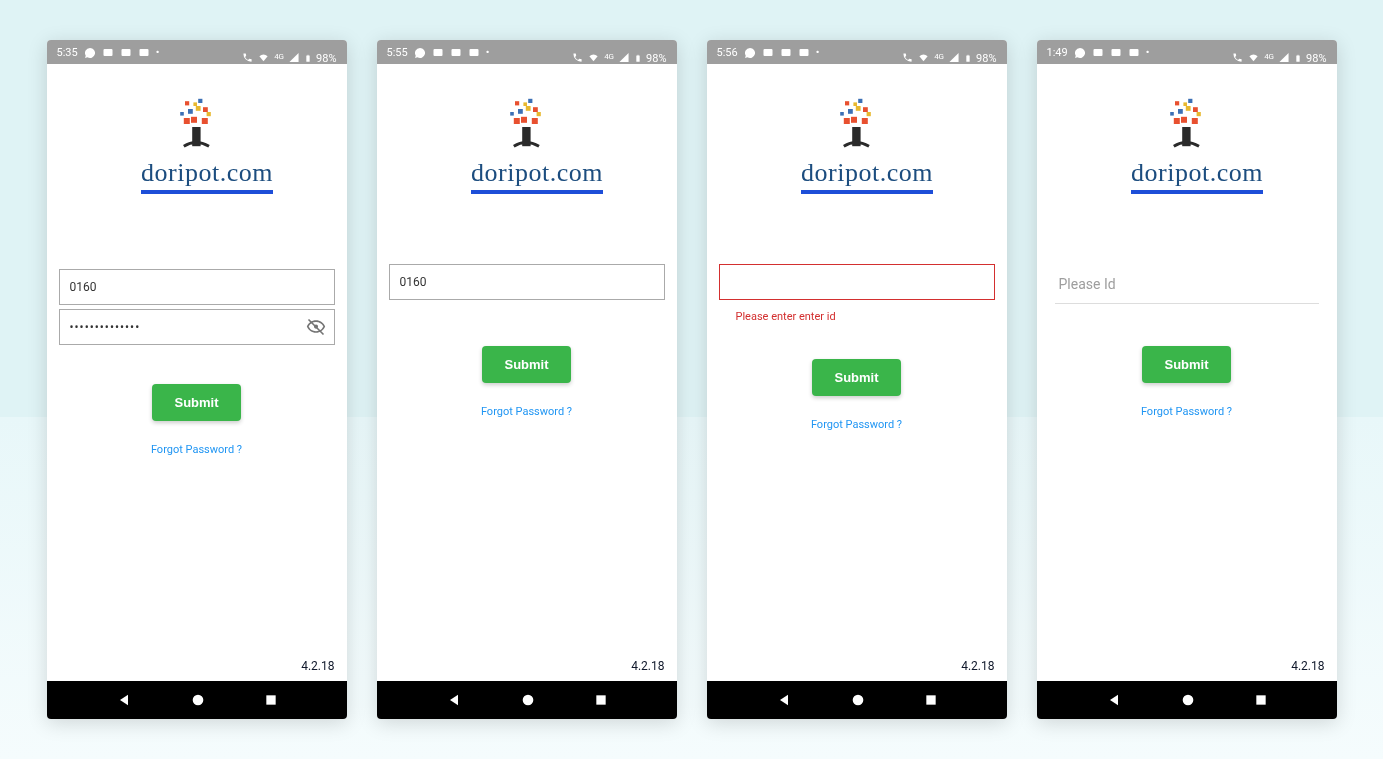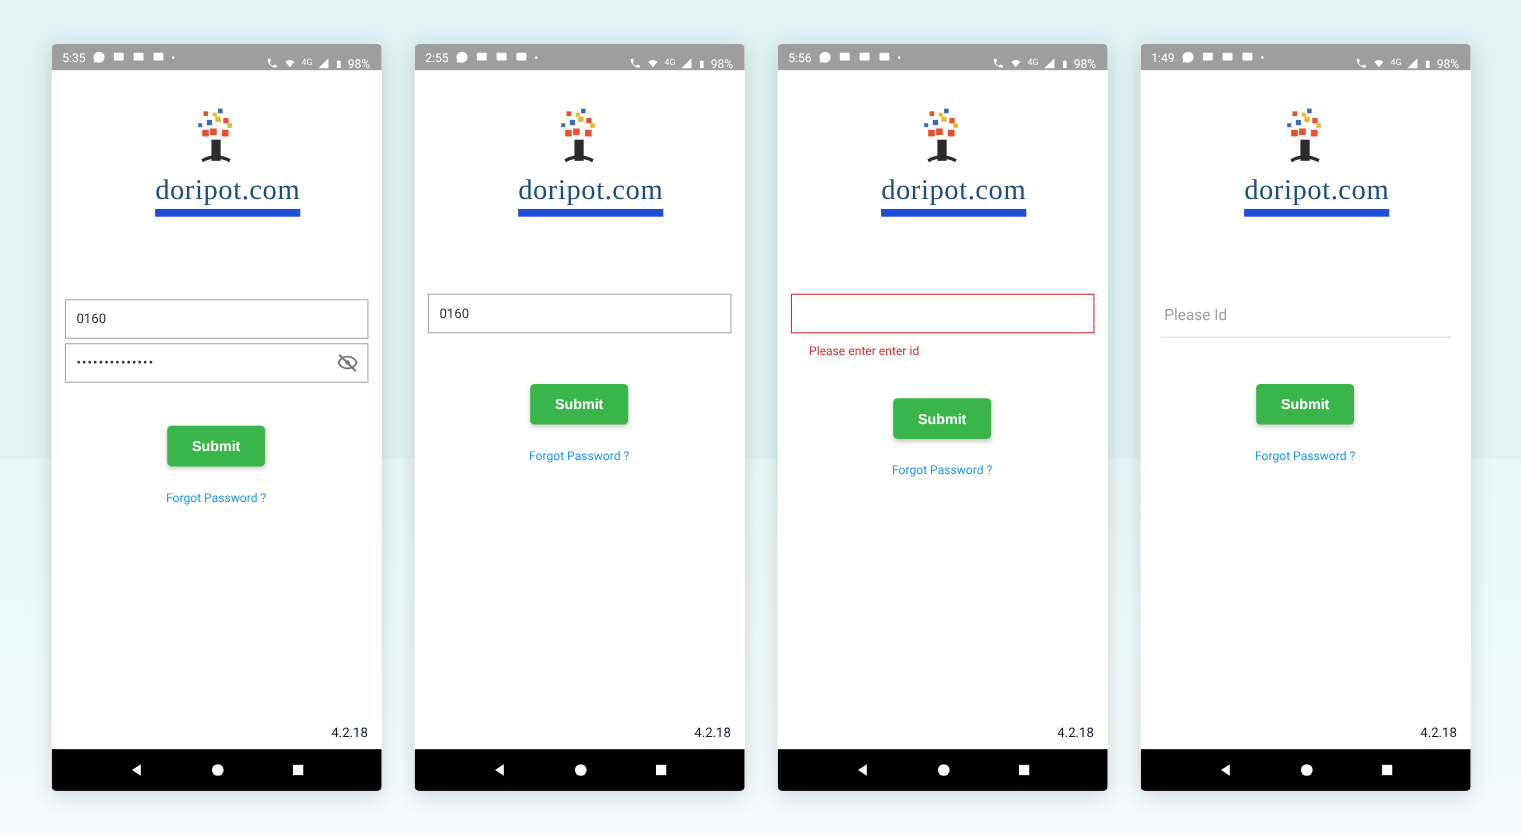--- a/index.html
+++ b/index.html
@@ -32,21 +32,21 @@
       height: 24px;
       display: flex;
       align-items: center;
       justify-content: space-between;
       padding: 0 10px;
       font-size: 11px;
       color: #fff;
     }
     .status-left {
       display: flex;
-      align-items: flex-start;
+      align-items: flex-end;
       gap: 6px;
     }
     .status-right {
       display: flex;
       align-items: flex-start;
       gap: 4px;
       margin-top: 12px;
     }
     .status-icon {
       display: inline-flex;
@@ -70,21 +70,21 @@
     .logo-svg {
       width: 60px;
       height: 60px;
     }
     .brand-name {
       font-family: Georgia, serif;
       color: #1c4d7f;
       font-size: 26px;
       font-weight: 400;
       margin-top: 4px;
-      border-bottom: 7px solid #1d4ed8;
+      border-bottom: 4px solid #1d4ed8;
       padding-bottom: 2px;
       letter-spacing: 0.5px;
       margin-left: 21px;
     }
     .field-box {
       width: 276px;
       height: 36px;
       border: 1px solid #aaa;
       padding: 0 10px;
       font-size: 12px;
@@ -283,21 +283,21 @@
         <svg width="14" height="14" viewBox="0 0 24 24" fill="#fff">
           <rect x="4" y="4" width="16" height="16"></rect>
         </svg>
       </span>
   </div>
 </div>
 
 <div class="phone">
   <div class="status-bar">
     <div class="status-left">
-      <span>2:55</span>
+      <span>5:55</span>
       <span class="status-icon">
           <svg width="12" height="12" viewBox="0 0 24 24" fill="#fff">
             <path d="M12 2a10 10 0 0 0-8.5 15.3L2 22l4.8-1.5A10 10 0 1 0 12 2z"></path>
           </svg>
         </span>
       <span class="status-icon">
           <svg width="12" height="12" viewBox="0 0 24 24" fill="#fff">
             <rect x="3" y="4" width="18" height="14" rx="2"></rect>
           </svg>
         </span>

